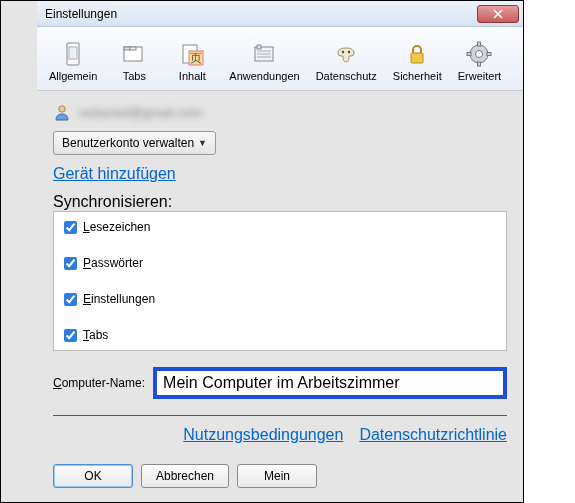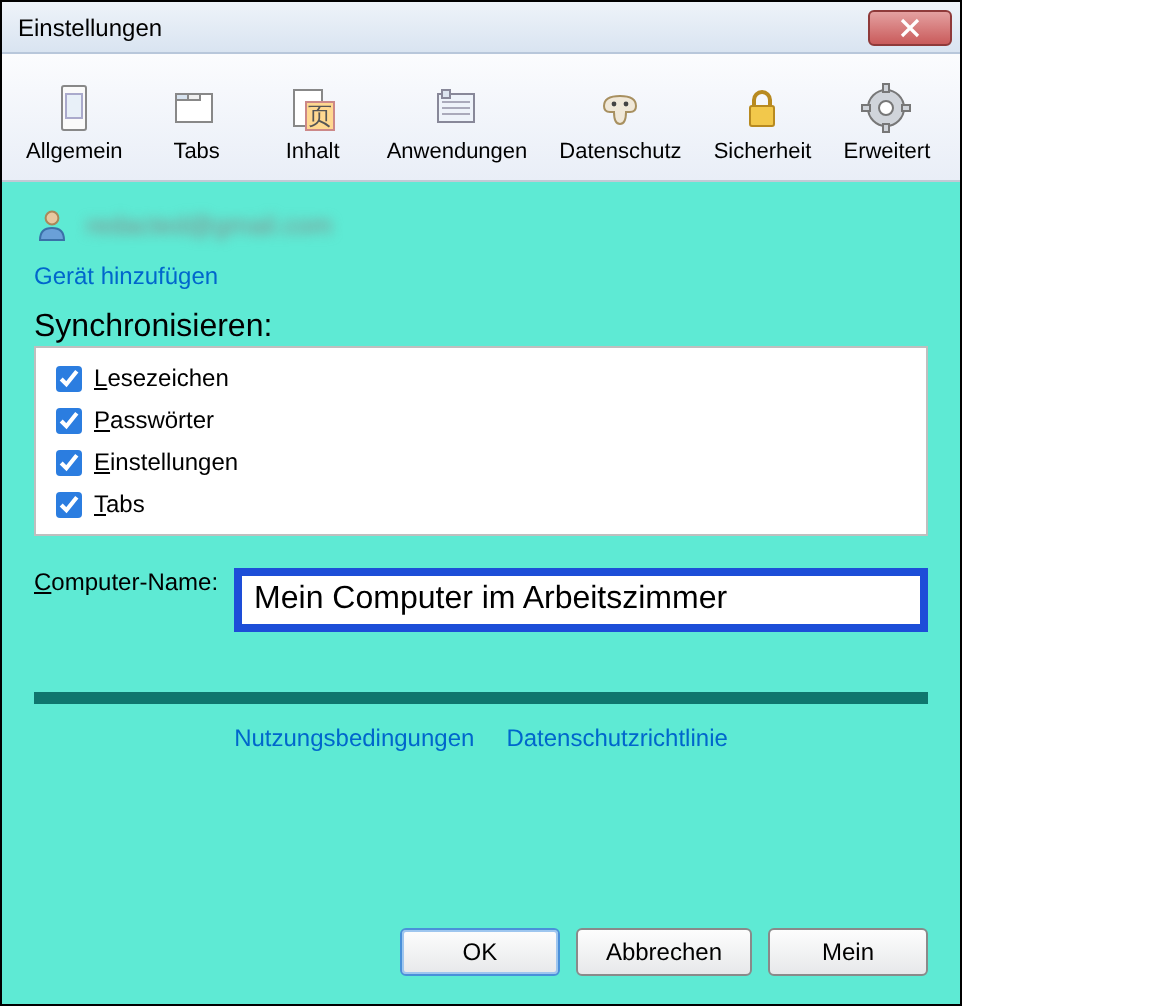--- a/index.html
+++ b/index.html
@@ -1,45 +1,45 @@
 <!DOCTYPE html>
 <html><head>
 <meta charset="utf-8">
 <style>
 * { box-sizing: border-box; margin: 0; padding: 0; font-family: "Segoe UI", Tahoma, sans-serif; font-size: 12px; }
 body { background: #fff; }
-.window { width: 481px; height: 503px; border: 1px solid #000; background: #5eead4; display: flex; flex-direction: column; }
+.window { width: 524px; height: 503px; border: 1px solid #000; background: #e5e5e5; display: flex; flex-direction: column; padding-left: 36px; }
 .titlebar { height: 26px; background: linear-gradient(#eef3f9, #d9e4f1); border-bottom: 1px solid #b8c7db; display: flex; align-items: center; padding: 0 4px 0 8px; }
 .titlebar-text { flex: 1; color: #000; font-size: 12px; }
 .close-btn { width: 42px; height: 18px; background: linear-gradient(#e4a0a0, #c95b5b); border: 1px solid #8f3a3a; border-radius: 3px; display: flex; align-items: center; justify-content: center; cursor: pointer; }
 .close-btn svg { width: 10px; height: 10px; }
 .toolbar { height: 64px; background: linear-gradient(#fbfcfe, #e9eef7); border-bottom: 1px solid #c3c9d5; display: flex; align-items: center; padding: 2px 4px 0 4px; gap: 0; }
 .toolbar-item { display: flex; flex-direction: column; align-items: center; justify-content: center; padding: 2px 6px; border: 2px solid transparent; border-radius: 3px; cursor: pointer; min-width: 58px; height: 58px; }
 .toolbar-item.selected { border: 2px solid #d93025; background: #fdf3f3; }
 .toolbar-icon { width: 32px; height: 32px; display: flex; align-items: center; justify-content: center; }
 .toolbar-label { font-size: 11px; margin-top: 0; color: #000; }
 .content { flex: 1; padding: 12px 16px; display: flex; flex-direction: column; gap: 10px; overflow: hidden; }
 .user-row { display: flex; align-items: center; gap: 8px; }
 .user-icon { width: 18px; height: 18px; }
 .user-email { color: #888; filter: blur(3px); font-size: 13px; }
 .manage-btn { padding: 4px 8px; background: linear-gradient(#f8f8f8, #e5e5e5); border: 1px solid #999; border-radius: 3px; cursor: pointer; display: inline-flex; align-items: center; gap: 4px; }
 .manage-btn .caret { font-size: 9px; color: #333; }
-.link { color: #0066cc; cursor: pointer; font-size: 12px; width: fit-content; }
+.link { color: #0066cc; text-decoration: underline; cursor: pointer; font-size: 16px; width: fit-content; }
 .sync-label { font-size: 16px; color: #000; }
-.sync-box { border: 1px solid #bfbfbf; background: #fff; padding: 8px 10px; display: flex; flex-direction: column; gap: 7px; justify-content: flex-end; }
+.sync-box { border: 1px solid #bfbfbf; background: #fff; padding: 8px 10px; display: flex; flex-direction: column; gap: 22px; justify-content: flex-end; }
 .check-row { display: flex; align-items: center; gap: 6px; }
 .check-row input { width: 13px; height: 13px; accent-color: #2b7de0; }
 .check-row label { font-size: 12px; }
 .check-row label u { text-decoration: underline; }
-.name-row { display: flex; gap: 8px; margin-top: 6px; }
+.name-row { display: flex; align-items: center; gap: 8px; margin-top: 6px; }
 .name-row label { font-size: 12px; }
 .name-row label u { text-decoration: underline; }
 .name-row input { flex: 1; border: 4px solid #1d4ed8; padding: 3px 6px; font-size: 16px; background: #fff; }
-.footer-links { display: flex; justify-content: center; gap: 16px; margin-top: 20px; border-top: 6px solid #0f766e; padding-top: 10px; }
-.button-row { display: flex; justify-content: flex-end; gap: 8px; padding: 10px 16px 14px 16px; }
+.footer-links { display: flex; justify-content: flex-end; gap: 16px; margin-top: 6px; border-top: 1px solid #0f766e; padding-top: 10px; }
+.button-row { display: flex; justify-content: flex-start; gap: 8px; padding: 10px 16px 14px 16px; }
 .btn { min-width: 80px; padding: 4px 14px; background: linear-gradient(#fdfdfd, #e7e8ea); border: 1px solid #8a8a8a; border-radius: 3px; cursor: pointer; font-size: 12px; }
 .btn.primary { border: 1px solid #4a90d9; box-shadow: 0 0 0 1px #9ec6ef inset; }
 </style>
 </head>
 <body>
 
 <div class="window">
 
   <div class="titlebar">
     <span class="titlebar-text">Einstellungen</span>
@@ -131,20 +131,26 @@
   <div class="content">
 
     <div class="user-row">
       <svg class="user-icon" viewBox="0 0 18 18">
           <circle cx="9" cy="6" r="3.2" fill="#e8c8a0" stroke="#a8885a"></circle>
           <path d="M3 17 Q3 11 9 11 Q15 11 15 17 Z" fill="#6aa0d8" stroke="#3a70a8"></path>
         </svg>
       <span class="user-email">redacted@gmail.com</span>
     </div>
 
+    <div>
+      <button class="manage-btn">
+        <span>Benutzerkonto verwalten</span>
+        <span class="caret">▼</span>
+      </button>
+    </div>
 
     <a class="link">Gerät hinzufügen</a>
 
     <div>
       <div class="sync-label">Synchronisieren:</div>
       <div class="sync-box">
         <div class="check-row">
           <input type="checkbox" checked="" style="">
           <label><u>L</u><span>esezeichen</span></label>
         </div>

